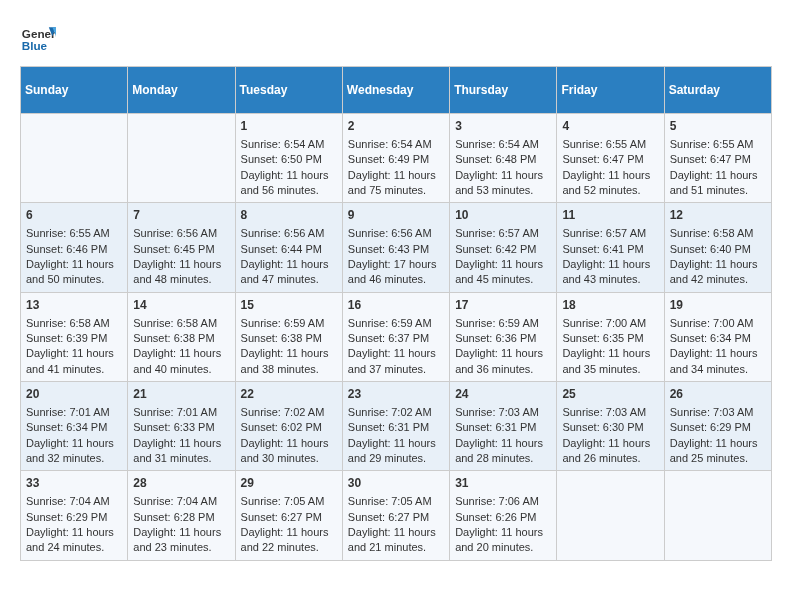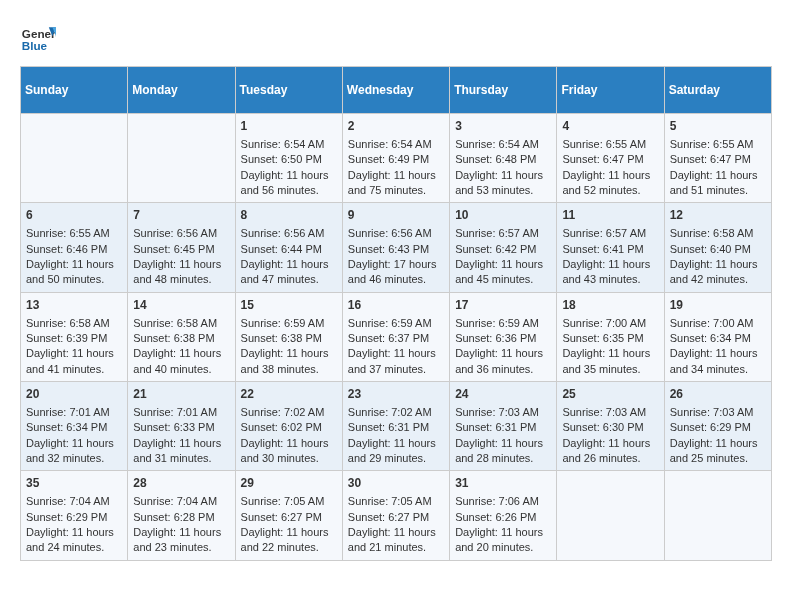--- a/index.html
+++ b/index.html
@@ -137,21 +137,21 @@
       <tr>
         <td><span class="day-num">20</span><span>Sunrise: 7:01 AM</span><br><span>Sunset: 6:34 PM</span><br><span>Daylight: 11 hours and 32 minutes.</span></td>
         <td><span class="day-num">21</span><span>Sunrise: 7:01 AM</span><br><span>Sunset: 6:33 PM</span><br><span>Daylight: 11 hours and 31 minutes.</span></td>
         <td><span class="day-num">22</span><span>Sunrise: 7:02 AM</span><br><span>Sunset: 6:02 PM</span><br><span>Daylight: 11 hours and 30 minutes.</span></td>
         <td><span class="day-num">23</span><span>Sunrise: 7:02 AM</span><br><span>Sunset: 6:31 PM</span><br><span>Daylight: 11 hours and 29 minutes.</span></td>
         <td><span class="day-num">24</span><span>Sunrise: 7:03 AM</span><br><span>Sunset: 6:31 PM</span><br><span>Daylight: 11 hours and 28 minutes.</span></td>
         <td><span class="day-num">25</span><span>Sunrise: 7:03 AM</span><br><span>Sunset: 6:30 PM</span><br><span>Daylight: 11 hours and 26 minutes.</span></td>
         <td><span class="day-num">26</span><span>Sunrise: 7:03 AM</span><br><span>Sunset: 6:29 PM</span><br><span>Daylight: 11 hours and 25 minutes.</span></td>
       </tr>
       <tr>
-        <td><span class="day-num">35</span><span>Sunrise: 7:04 AM</span><br><span>Sunset: 6:29 PM</span><br><span>Daylight: 11 hours and 24 minutes.</span></td>
+        <td><span class="day-num">33</span><span>Sunrise: 7:04 AM</span><br><span>Sunset: 6:29 PM</span><br><span>Daylight: 11 hours and 24 minutes.</span></td>
         <td><span class="day-num">28</span><span>Sunrise: 7:04 AM</span><br><span>Sunset: 6:28 PM</span><br><span>Daylight: 11 hours and 23 minutes.</span></td>
         <td><span class="day-num">29</span><span>Sunrise: 7:05 AM</span><br><span>Sunset: 6:27 PM</span><br><span>Daylight: 11 hours and 22 minutes.</span></td>
         <td><span class="day-num">30</span><span>Sunrise: 7:05 AM</span><br><span>Sunset: 6:27 PM</span><br><span>Daylight: 11 hours and 21 minutes.</span></td>
         <td><span class="day-num">31</span><span>Sunrise: 7:06 AM</span><br><span>Sunset: 6:26 PM</span><br><span>Daylight: 11 hours and 20 minutes.</span></td>
         <td class="empty"></td>
         <td class="empty"></td>
       </tr>
     </tbody>
 </table>
 

